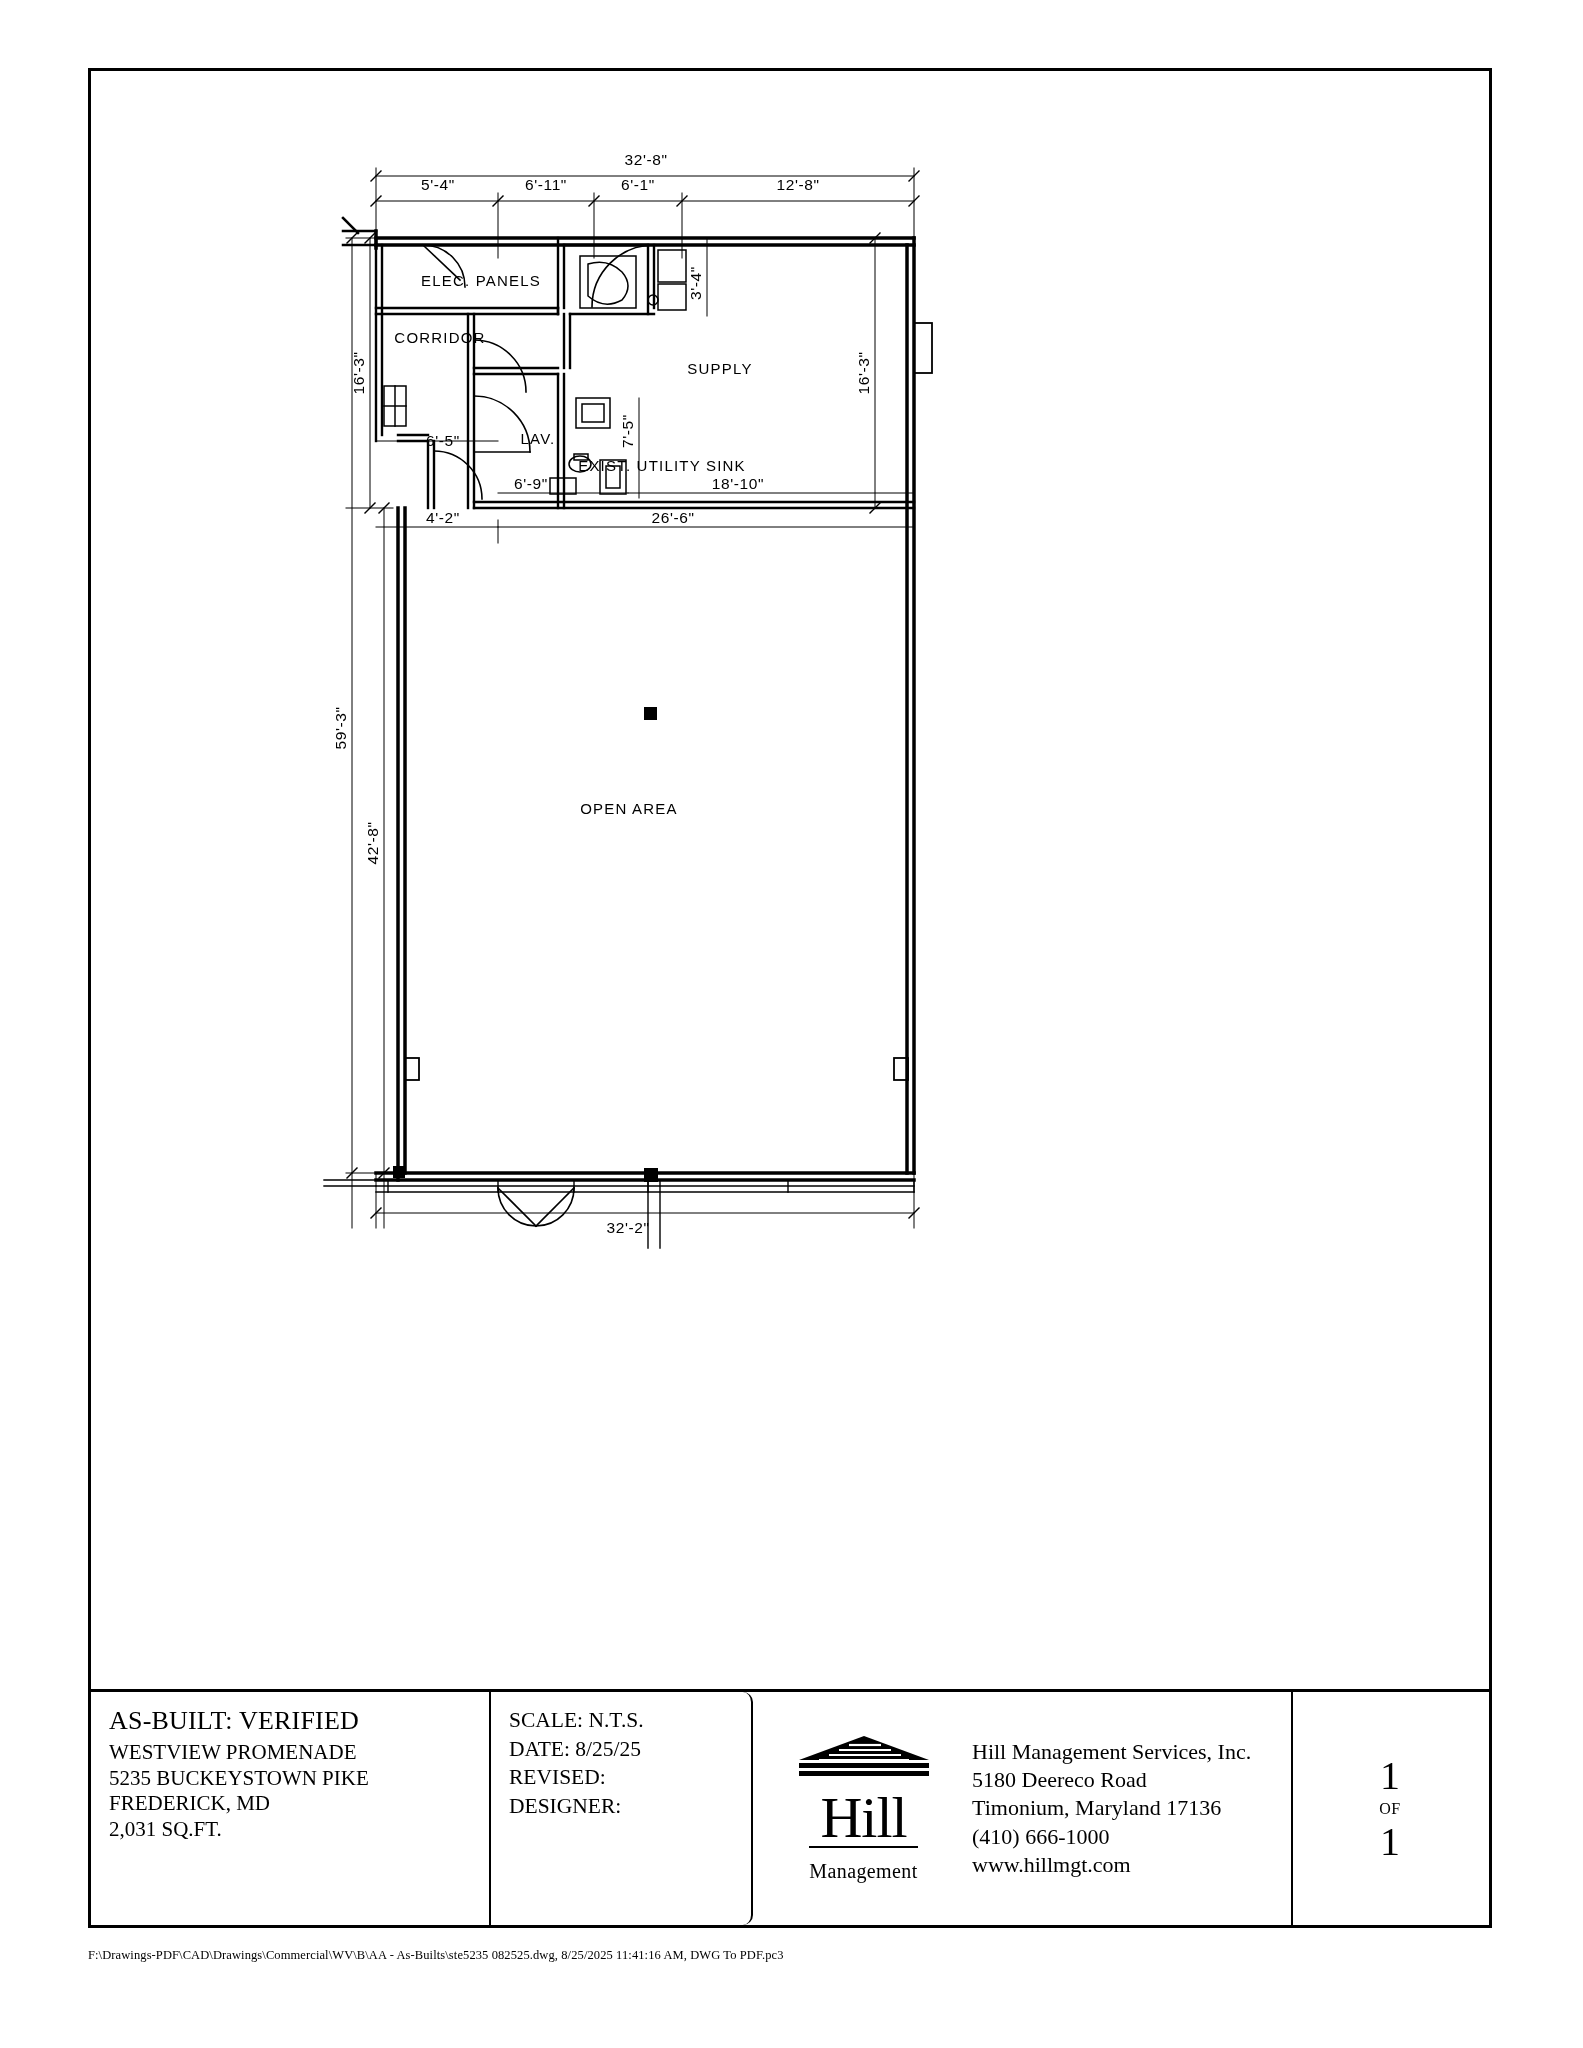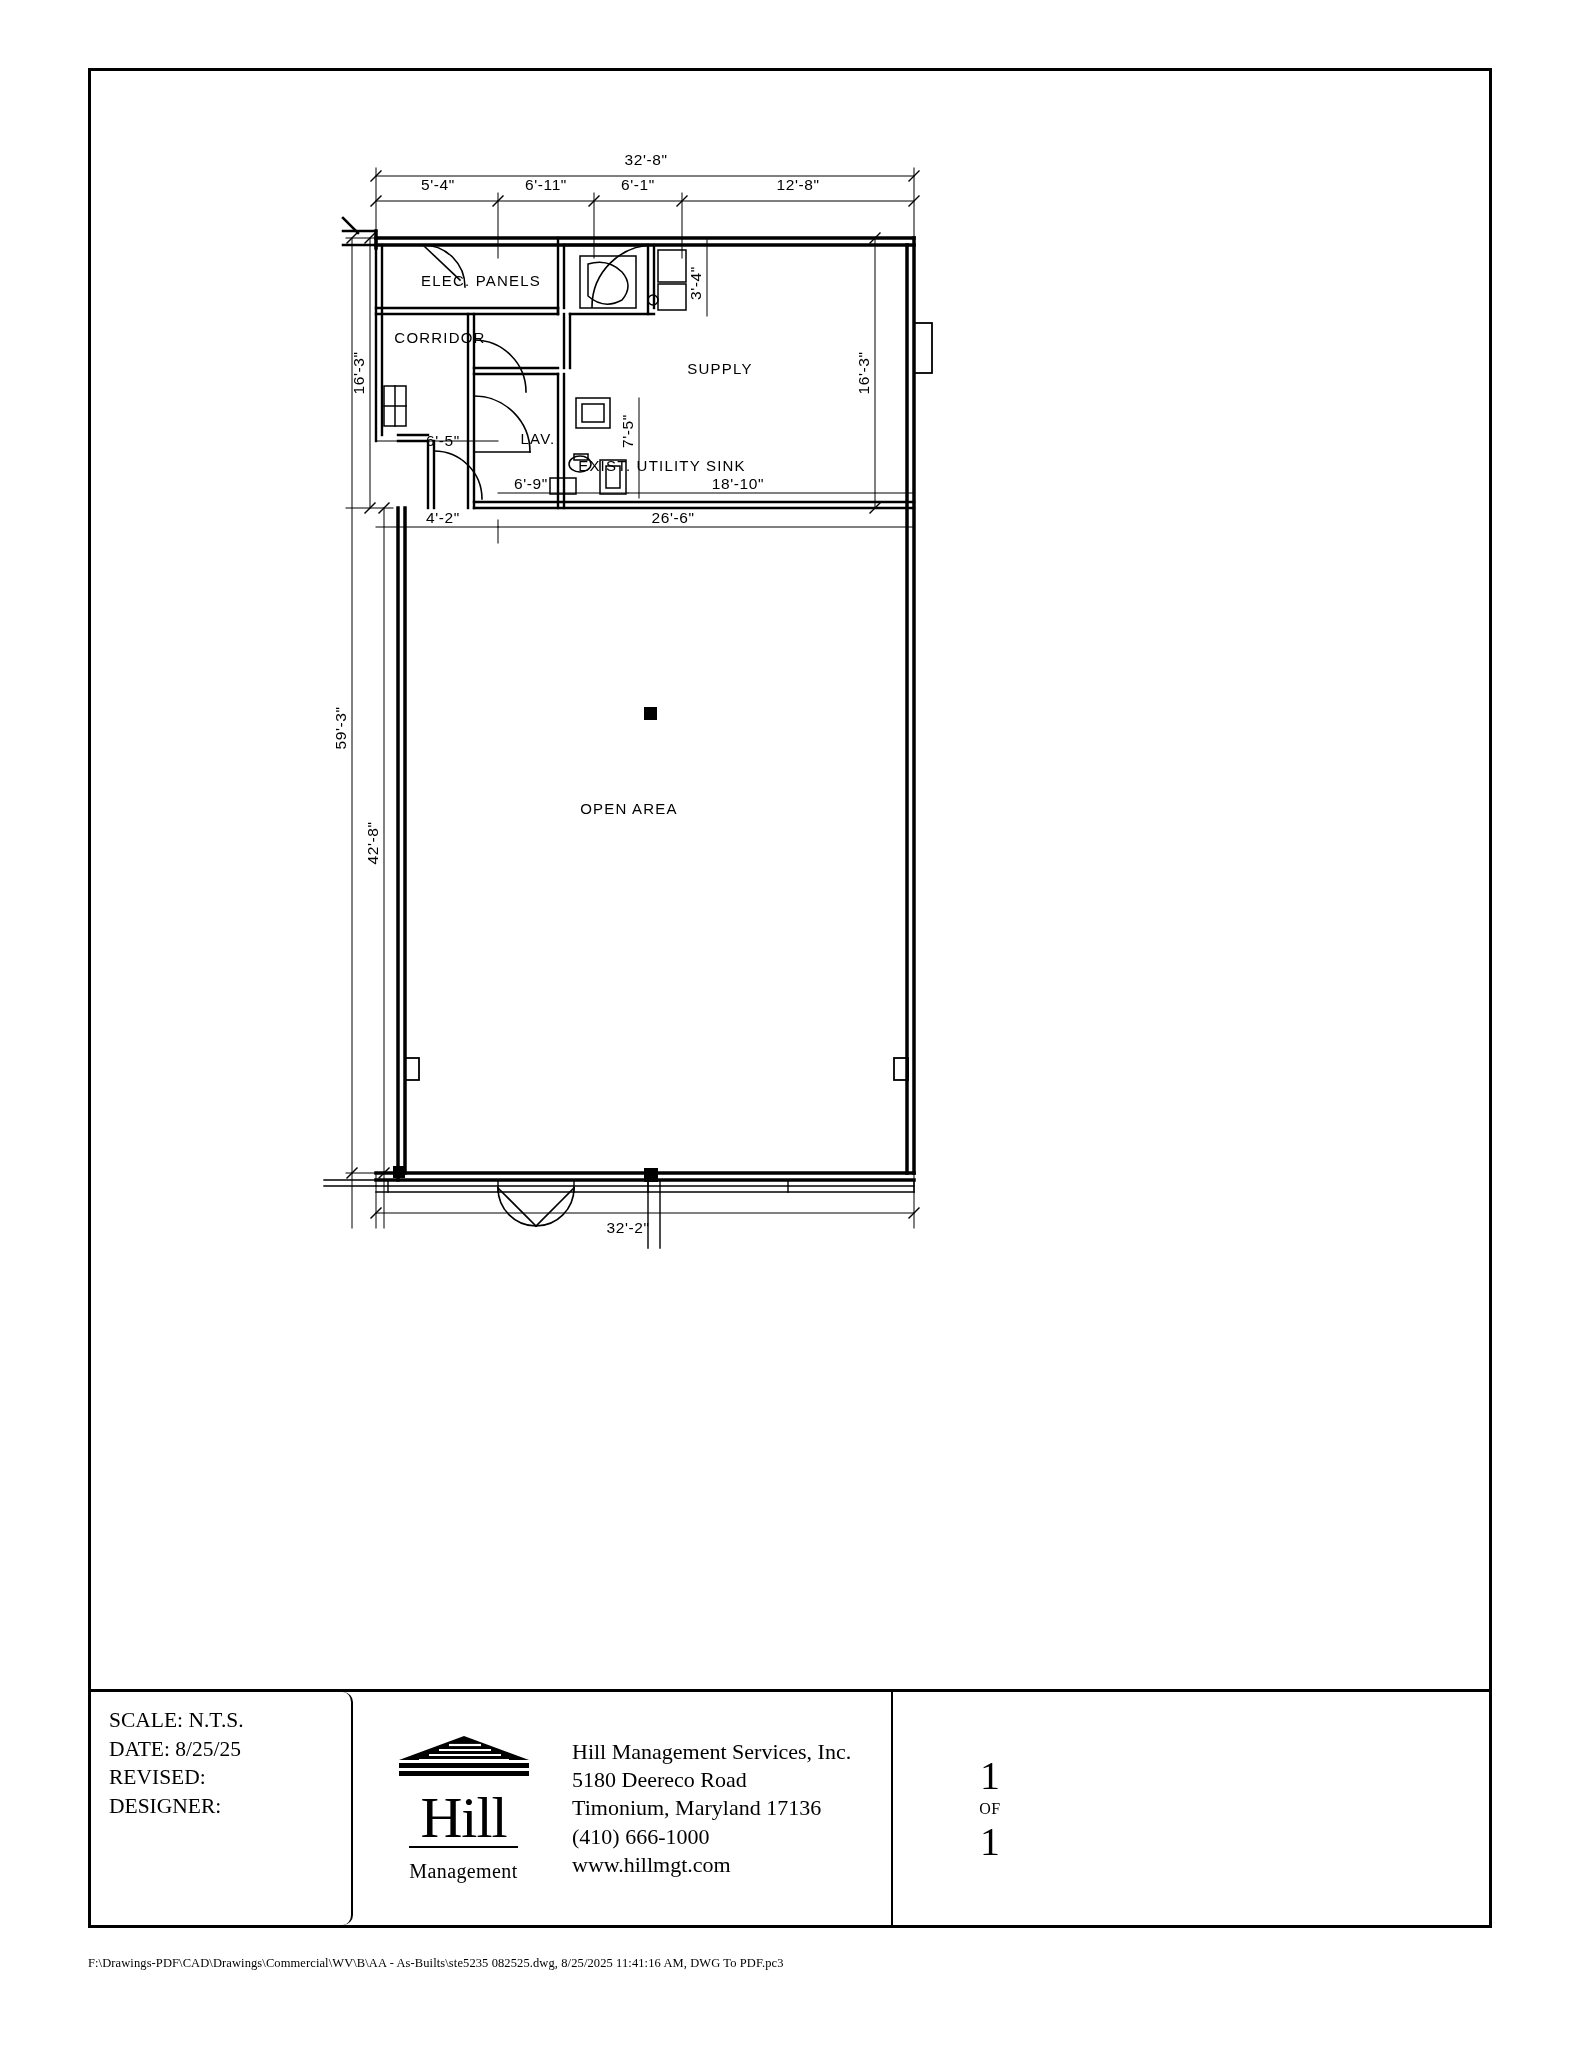--- a/index.html
+++ b/index.html
@@ -32,21 +32,20 @@
   }
   .filepath {
     position: absolute;
     left: 88px;
     top: 1948px;
     font-family: "Liberation Serif", serif;
     font-size: 12.5px;
     letter-spacing: 0.1px;
     color: #000;
     white-space: nowrap;
-    margin-top: 8px;
   }
 
   
   .titleblock {
     position: absolute;
     left: 91px;
     top: 1689px;
     width: 1398px;
     height: 236px;
     border-top: 3px solid #000;
@@ -380,20 +379,27 @@
       <text class="dim" text-anchor="middle" x="355" y="455">4'-2"</text>
       <text class="dim" text-anchor="middle" x="585" y="455">26'-6"</text>
       <text class="dim" text-anchor="middle" transform="translate(258,660) rotate(-90)" x="0" y="0">59'-3"</text>
       <text class="dim" text-anchor="middle" transform="translate(290,775) rotate(-90)" x="0" y="0">42'-8"</text>
       <text class="dim" text-anchor="middle" x="540" y="1165">32'-2"</text>
     </g>
   </svg>
 
   <div class="titleblock">
 
+    <div class="tb-cell tb-asbuilt">
+      <div class="asbuilt-title">AS-BUILT: VERIFIED</div>
+      <div class="asbuilt-line">WESTVIEW PROMENADE</div>
+      <div class="asbuilt-line">5235 BUCKEYSTOWN PIKE</div>
+      <div class="asbuilt-line">FREDERICK, MD</div>
+      <div class="asbuilt-line">2,031 SQ.FT.</div>
+    </div>
 
     <div class="tb-cell tb-scale">
       <div class="scale-line">SCALE: N.T.S.</div>
       <div class="scale-line">DATE: 8/25/25</div>
       <div class="scale-line">REVISED:</div>
       <div class="scale-line">DESIGNER:</div>
     </div>
 
     <div class="tb-cell tb-hill">
       <div class="hill-logo">

